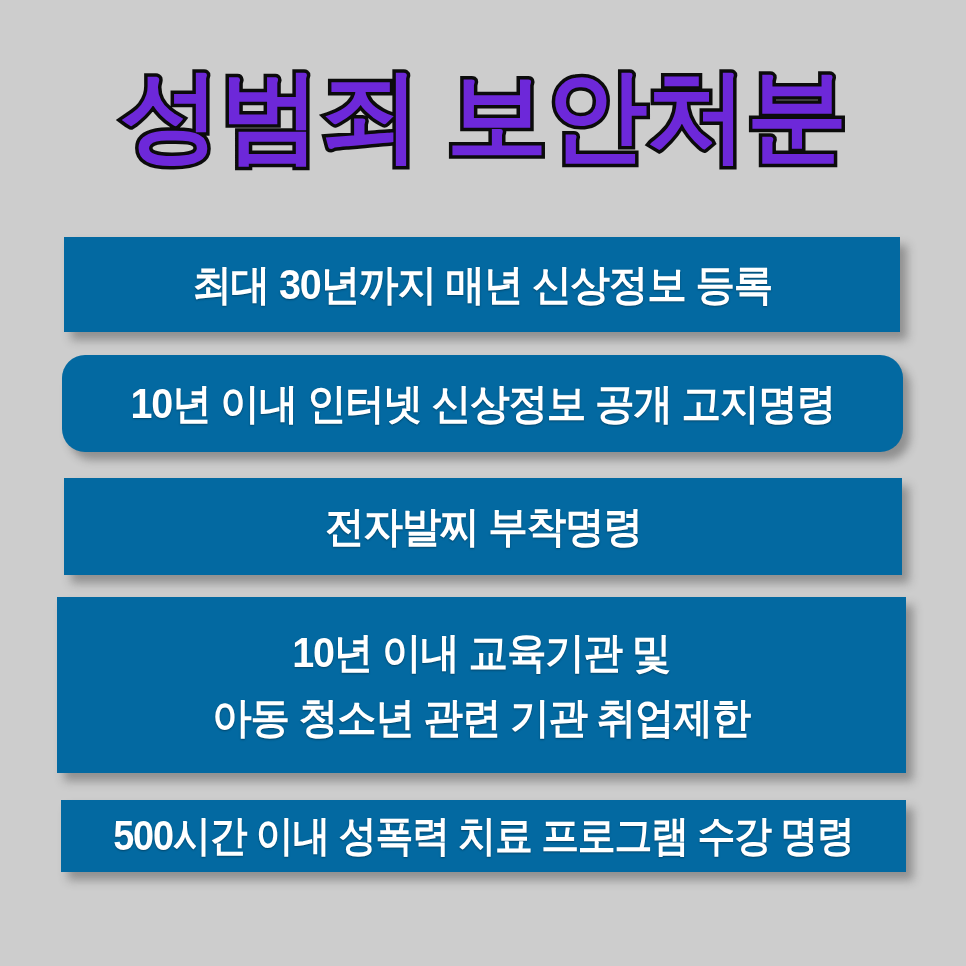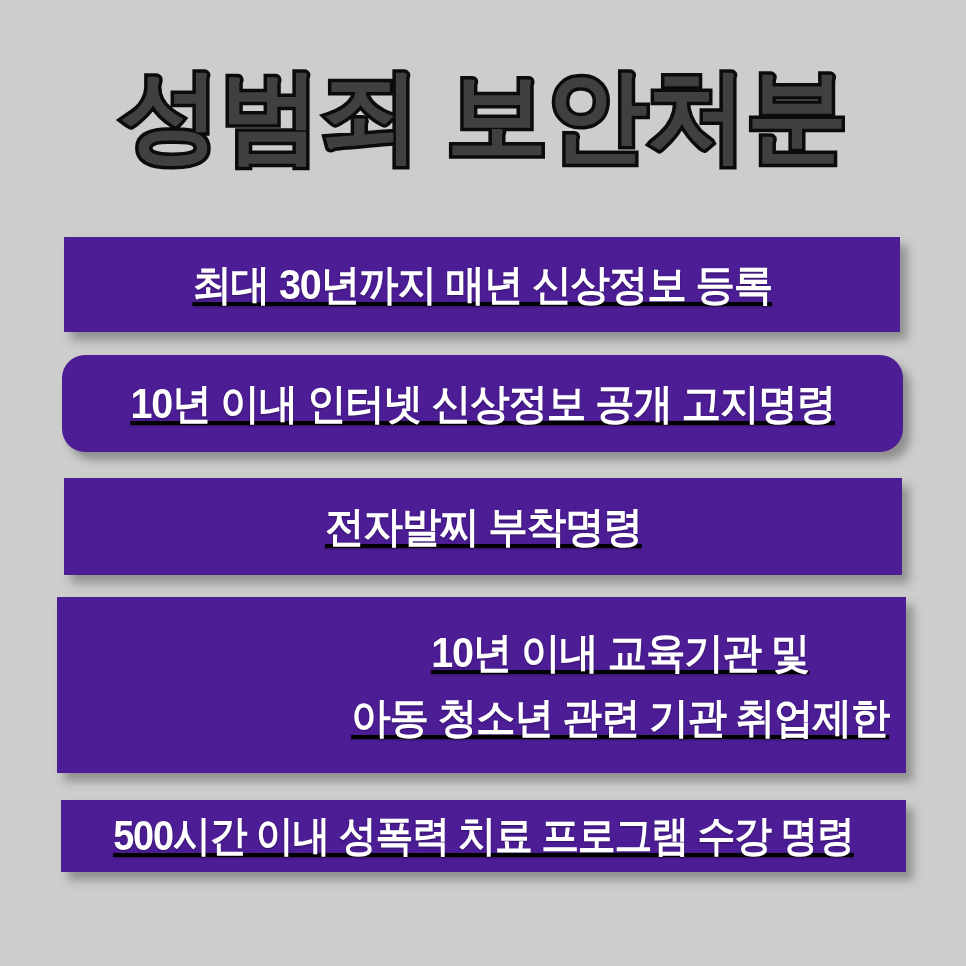--- a/index.html
+++ b/index.html
@@ -44,67 +44,66 @@
     top: 62px;
     width: 966px;
     text-align: center;
   }
   .title {
     display: inline-block;
     font-size: 101px;
     font-weight: 900;
     line-height: 1.06;
     letter-spacing: -1px;
-    color: #404040;
+    color: #6d28d9;
     -webkit-text-stroke: 7px #0c0c0c;
     paint-order: stroke fill;
     text-shadow: 0 0 1px #0c0c0c;
     white-space: nowrap;
     font-family: "Liberation Sans", "DejaVu Sans", sans-serif;
   }
 
   
   .bars {
     position: absolute;
     left: 0;
     top: 0;
     width: 966px;
     height: 966px;
   }
 
   .bar {
     position: absolute;
-    background: #4c1d95;
+    background: #0369a1;
     box-shadow: 7px 8px 9px rgba(60, 60, 60, 0.42);
     display: flex;
     align-items: center;
     justify-content: center;
     box-sizing: border-box;
-    text-decoration: underline;
   }
 
   .bar-text {
     color: #ffffff;
     font-weight: 900;
     font-size: 42px;
     line-height: 1.18;
     letter-spacing: -1.2px;
     text-align: center;
     white-space: nowrap;
     transform: scaleX(0.94);
     text-shadow: 0 1px 2px rgba(0,0,0,0.35);
     font-family: "Liberation Sans", "DejaVu Sans", sans-serif;
   }
   .bar-text .line { display: block; }
 
   
   #bar-1 { left: 64px;  top: 237px; width: 836px; height: 95px; }
   #bar-2 { left: 62px;  top: 355px; width: 841px; height: 97px; border-radius: 23px; }
   #bar-3 { left: 64px;  top: 478px; width: 838px; height: 97px; }
-  #bar-4 { left: 57px;  top: 597px; width: 849px; height: 176px; justify-content: flex-end; }
+  #bar-4 { left: 57px;  top: 597px; width: 849px; height: 176px; }
   #bar-5 { left: 61px;  top: 800px; width: 845px; height: 72px; }
 
   #bar-1 .bar-text { font-size: 42px; }
   #bar-2 .bar-text { font-size: 42px; }
   #bar-3 .bar-text { font-size: 42px; }
   #bar-4 .bar-text { font-size: 42px; line-height: 1.55; }
   #bar-5 .bar-text { font-size: 42px; transform: scaleX(0.90); }
 </style>
 </head>
 <body>

